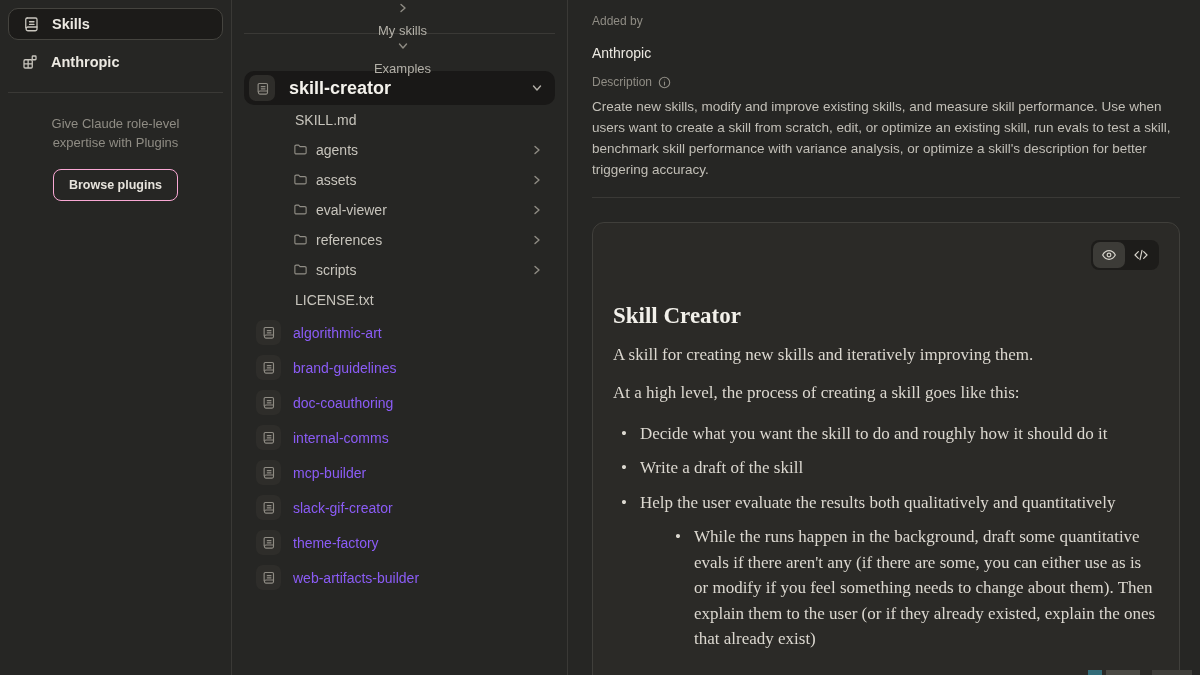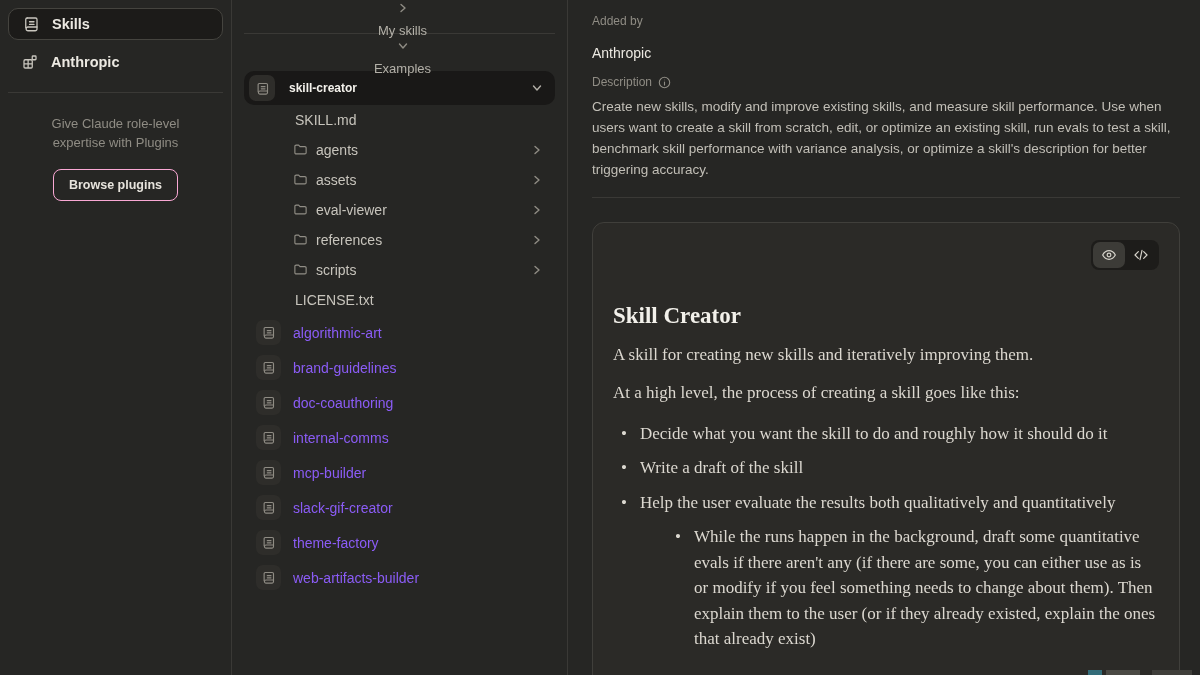--- a/index.html
+++ b/index.html
@@ -76,21 +76,21 @@
     background:#191817; border-radius:10px;
     cursor:pointer;
   }
   .icon-chip {
     width:26px; height:26px; border-radius:7px;
     background:#2e2d2a;
     display:flex; align-items:center; justify-content:center;
     color:#8f8c84; flex-shrink:0;
   }
   .icon-chip svg { width:15px; height:15px; }
-  .skill-pill .pill-label { margin-left:14px; font-size:12px; font-weight:700; color:#f4f2ec; flex:1; }
+  .skill-pill .pill-label { margin-left:14px; font-size:18px; font-weight:700; color:#f4f2ec; flex:1; }
   .skill-pill .chev { color:#b3b0a8; margin-right:2px; }
 
   .tree-file {
     height:30px; display:flex; align-items:center;
     padding-left:51px; font-size:14px; color:#c7c4bc; cursor:pointer;
   }
   .tree-folder {
     height:30px; display:flex; align-items:center;
     padding-left:49px; padding-right:12px;
     font-size:14px; color:#c7c4bc; cursor:pointer;

